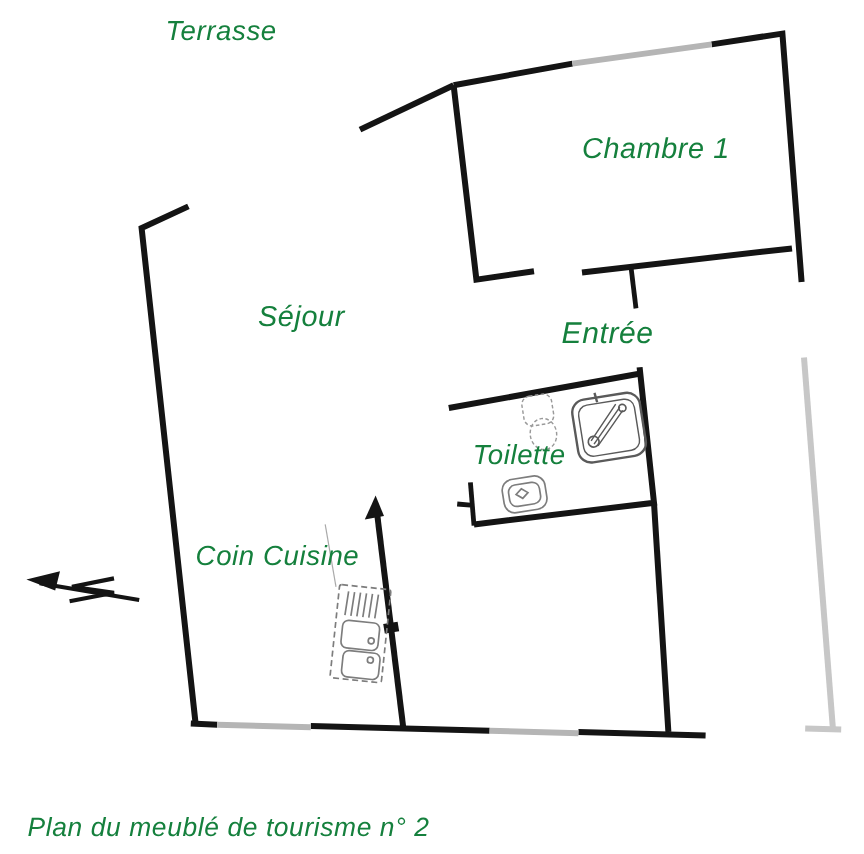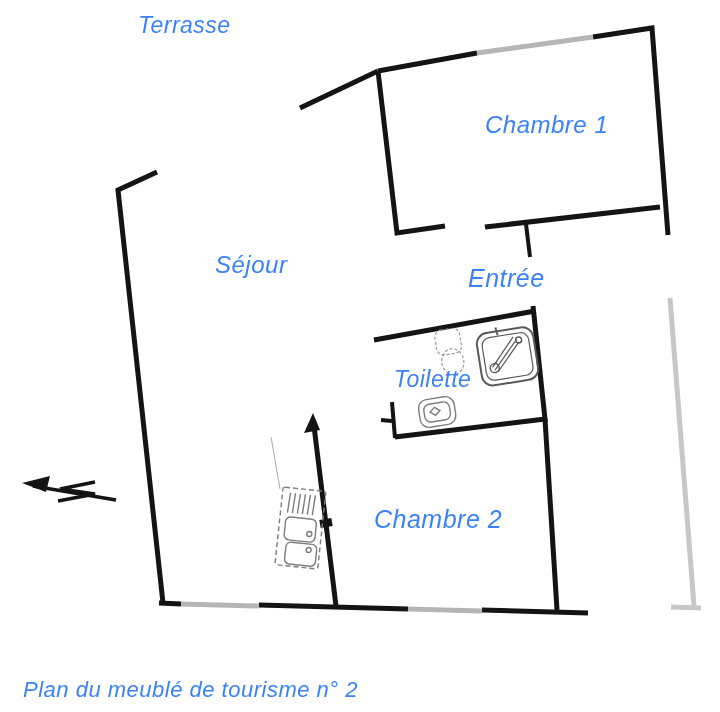--- a/index.html
+++ b/index.html
@@ -8,21 +8,21 @@
     background:#ffffff;
     font-family:"Liberation Sans", sans-serif;
     position:relative;
     overflow:hidden;
   }
   .canvas{position:absolute;left:0;top:0;width:720px;height:712px;}
   svg.plan{position:absolute;left:0;top:0;}
   .lbl{
     position:absolute;
     font-style:italic;
-    color:#3b82f6;
+    color:#15803d;
     white-space:nowrap;
     letter-spacing:0.5px;
     line-height:1;
   }
   .fs22{font-size:22px;}
   .fs23{font-size:23px;}
   .fs24{font-size:24px;margin-left:20px;}
   .fs25{font-size:25px;}
   .fs28{font-size:24px;}
 </style>
@@ -115,19 +115,19 @@
   <div class="lbl fs23" style="left:138px;top:14px;">Terrasse</div>
 
   <div class="lbl fs24" style="left:465px;top:113px;">Chambre 1</div>
 
   <div class="lbl fs28" style="left:215px;top:253px;">Séjour</div>
 
   <div class="lbl fs25" style="left:468px;top:266px;">Entrée</div>
 
   <div class="lbl fs23" style="left:394px;top:368px;">Toilette</div>
 
+  <div class="lbl fs23" style="left:163px;top:452px;">Coin Cuisine</div>
 
-  <div class="lbl fs25" style="left:374px;top:507px;">Chambre 2</div>
 
 
   <div class="lbl fs22" style="left:23px;top:679px;">Plan du meublé de tourisme n° 2</div>
 
 </div>
 
 </body></html>

